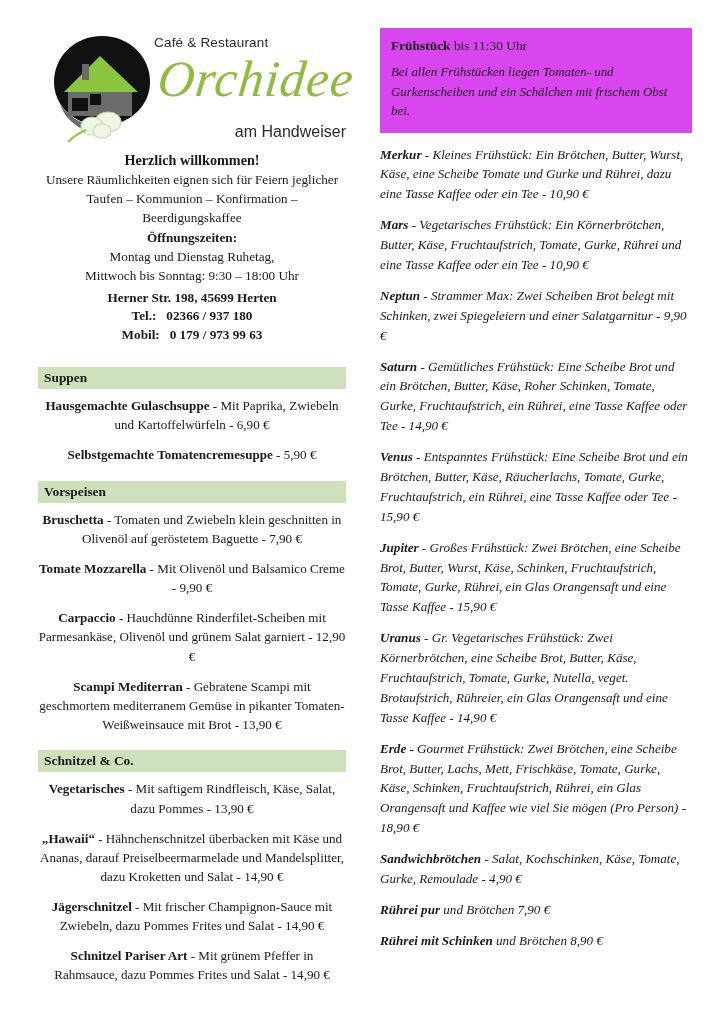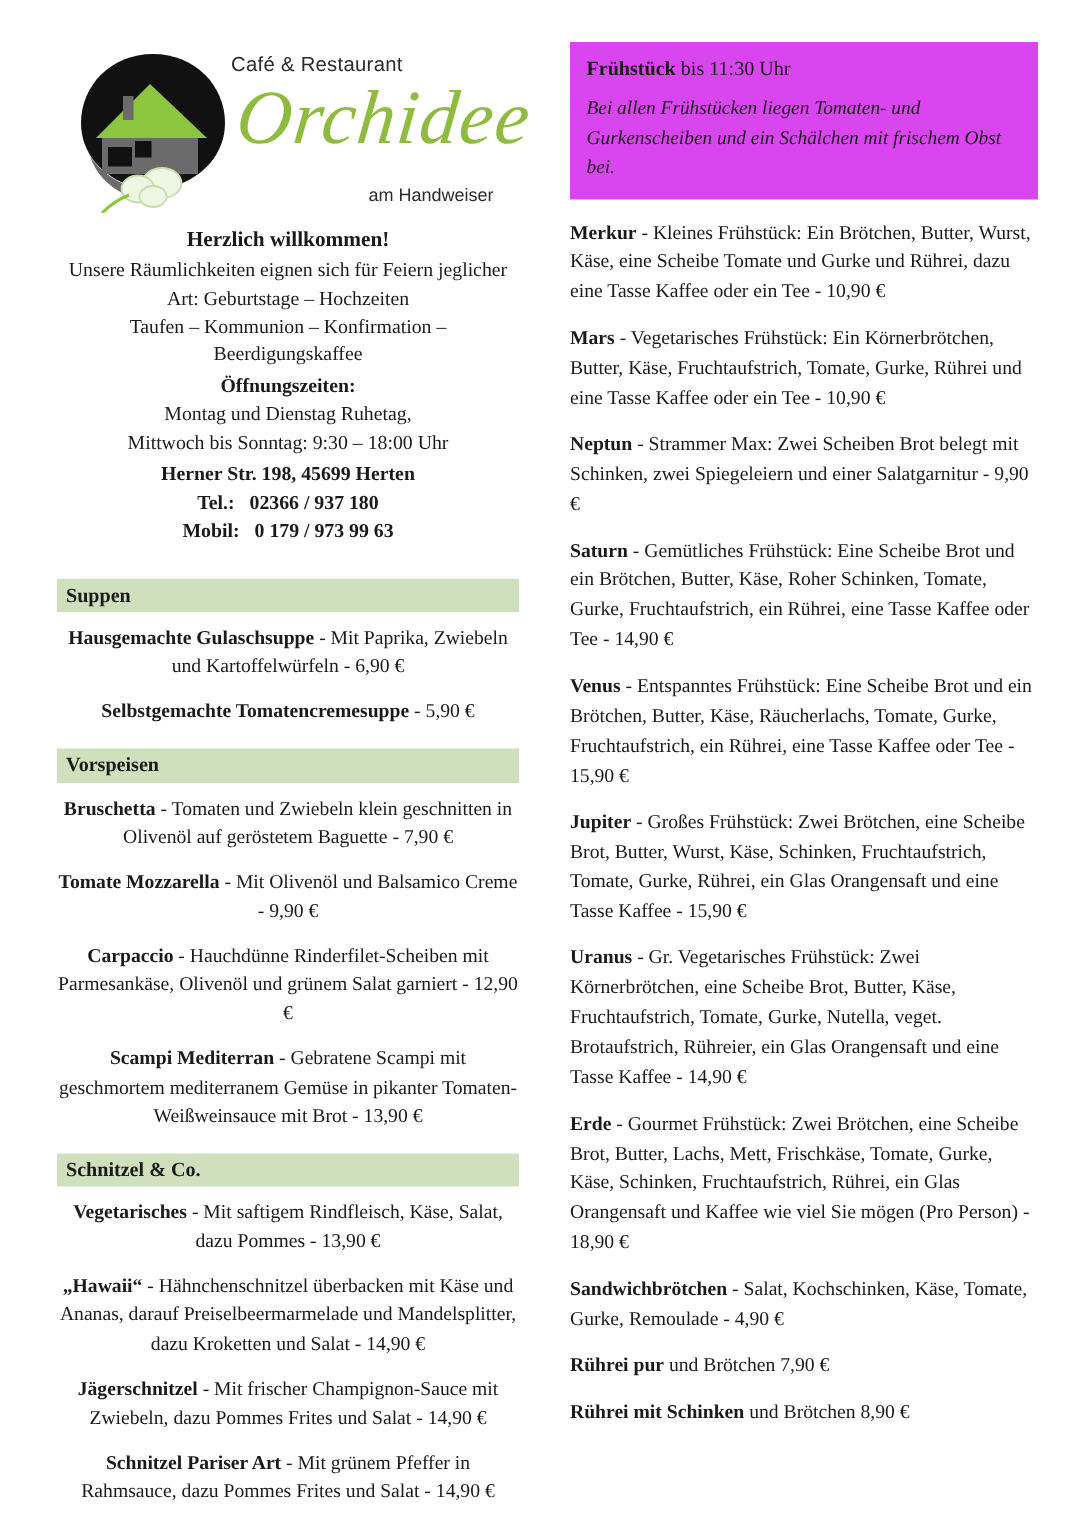--- a/index.html
+++ b/index.html
@@ -61,24 +61,24 @@
     top: 22px;
     font-family: "Liberation Serif", "DejaVu Serif", serif;
     font-style: italic;
     font-size: 51px;
     color: #8fbc3f;
     letter-spacing: 1px;
     transform: skewX(-6deg);
   }
   .logo-text-bottom {
     position: absolute;
-    right: 17px;
+    right: 0px;
     top: 95px;
     font-family: "Liberation Sans", "DejaVu Sans", sans-serif;
-    font-size: 12px;
+    font-size: 16px;
     color: #2b2b2b;
   }
 
   
   .welcome {
     text-align: center;
     font-size: 13.2px;
     line-height: 1.42;
     margin-top: 4px;
   }
@@ -142,20 +142,21 @@
   .intro-title .nm { font-weight: bold; }
   .intro-note {
     font-style: italic;
     font-size: 12.9px;
     line-height: 1.5;
   }
   .r-item {
     font-size: 13.1px;
     line-height: 1.52;
     margin-bottom: 11px;
+    font-style: italic;
   }
   .r-item .nm { font-weight: bold; }
 </style>
 </head>
 <body>
 
 <div class="page">
 
   <div class="col-left">
 
@@ -176,21 +177,20 @@
         <path d="M40 100 C30 104 24 110 22 112" stroke="#8cc63f" stroke-width="2" fill="none"></path>
       </svg>
       <div class="logo-text-top">Café &amp; Restaurant</div>
       <div class="logo-script">Orchidee</div>
       <div class="logo-text-bottom">am Handweiser</div>
     </div>
 
     <div class="welcome">
       <span class="strong">Herzlich willkommen!</span>
       <span class="line">Unsere Räumlichkeiten eignen sich für Feiern jeglicher</span>
-      <span class="line">Art: Geburtstage – Hochzeiten</span>
       <span class="line">Taufen – Kommunion – Konfirmation –</span>
       <span class="line">Beerdigungskaffee</span>
       <span class="sub-head">Öffnungszeiten:</span>
       <span class="line">Montag und Dienstag Ruhetag,</span>
       <span class="line">Mittwoch bis  Sonntag: 9:30 – 18:00 Uhr</span>
       <span class="addr">Herner Str. 198, 45699 Herten</span>
       <span class="tel">
         <span class="lab">Tel.:</span><span class="num">02366 / 937 180</span>
       </span>
       <span class="tel">

